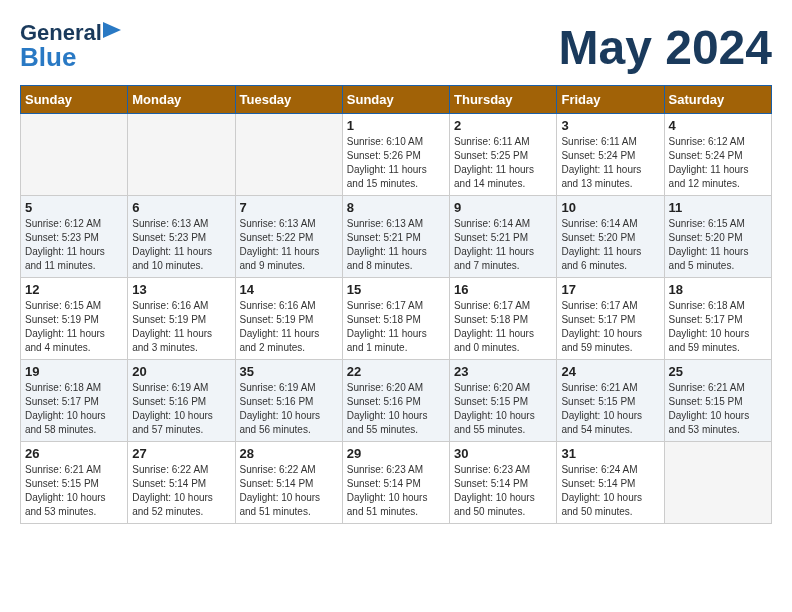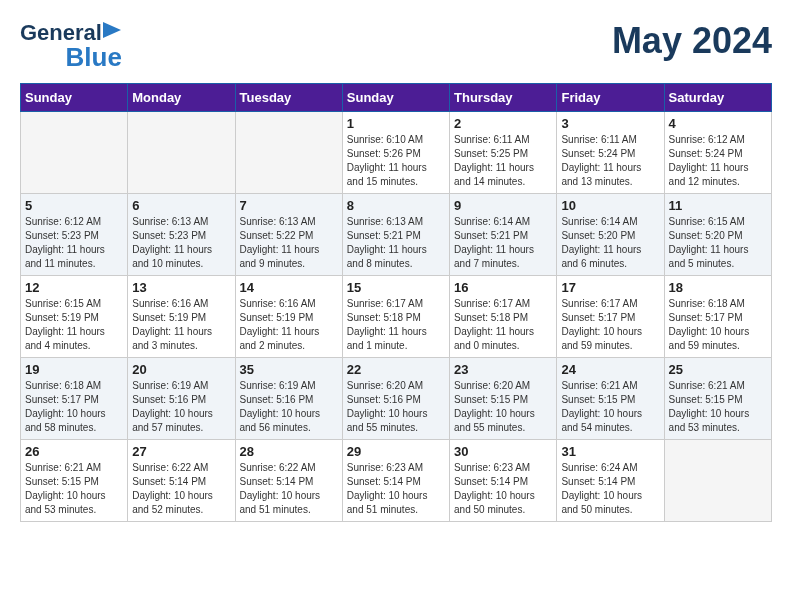--- a/index.html
+++ b/index.html
@@ -12,51 +12,51 @@
     }
     .header {
       display: flex;
       justify-content: space-between;
       align-items: flex-start;
       margin-bottom: 10px;
     }
     .logo {
       display: flex;
       flex-direction: column;
-      align-items: flex-end;
+      align-items: flex-start;
     }
     .logo-text {
       display: flex;
       align-items: center;
       font-size: 22px;
       font-weight: bold;
       color: #1a3a5c;
     }
     .logo-general { color: #1a3a5c; }
     .logo-blue { color: #2979c4; }
     .title-section {
       text-align: right;
     }
     .main-title {
-      font-size: 36px;
+      font-size: 48px;
       font-weight: bold;
       color: #1a3a5c;
     }
     .subtitle {
       font-size: 16px;
       color: #444;
       margin-top: 2px;
     }
     .calendar {
       width: 100%;
       border-collapse: collapse;
       font-size: 11px;
     }
     .calendar th {
-      background-color: #4c1d95;
+      background-color: #a16207;
       color: #fff;
       padding: 6px 4px;
       text-align: left;
       font-size: 13px;
       font-weight: bold;
       border: 1px solid #1a5fa8;
     }
     .calendar td {
       border: 1px solid #ccc;
       vertical-align: top;

